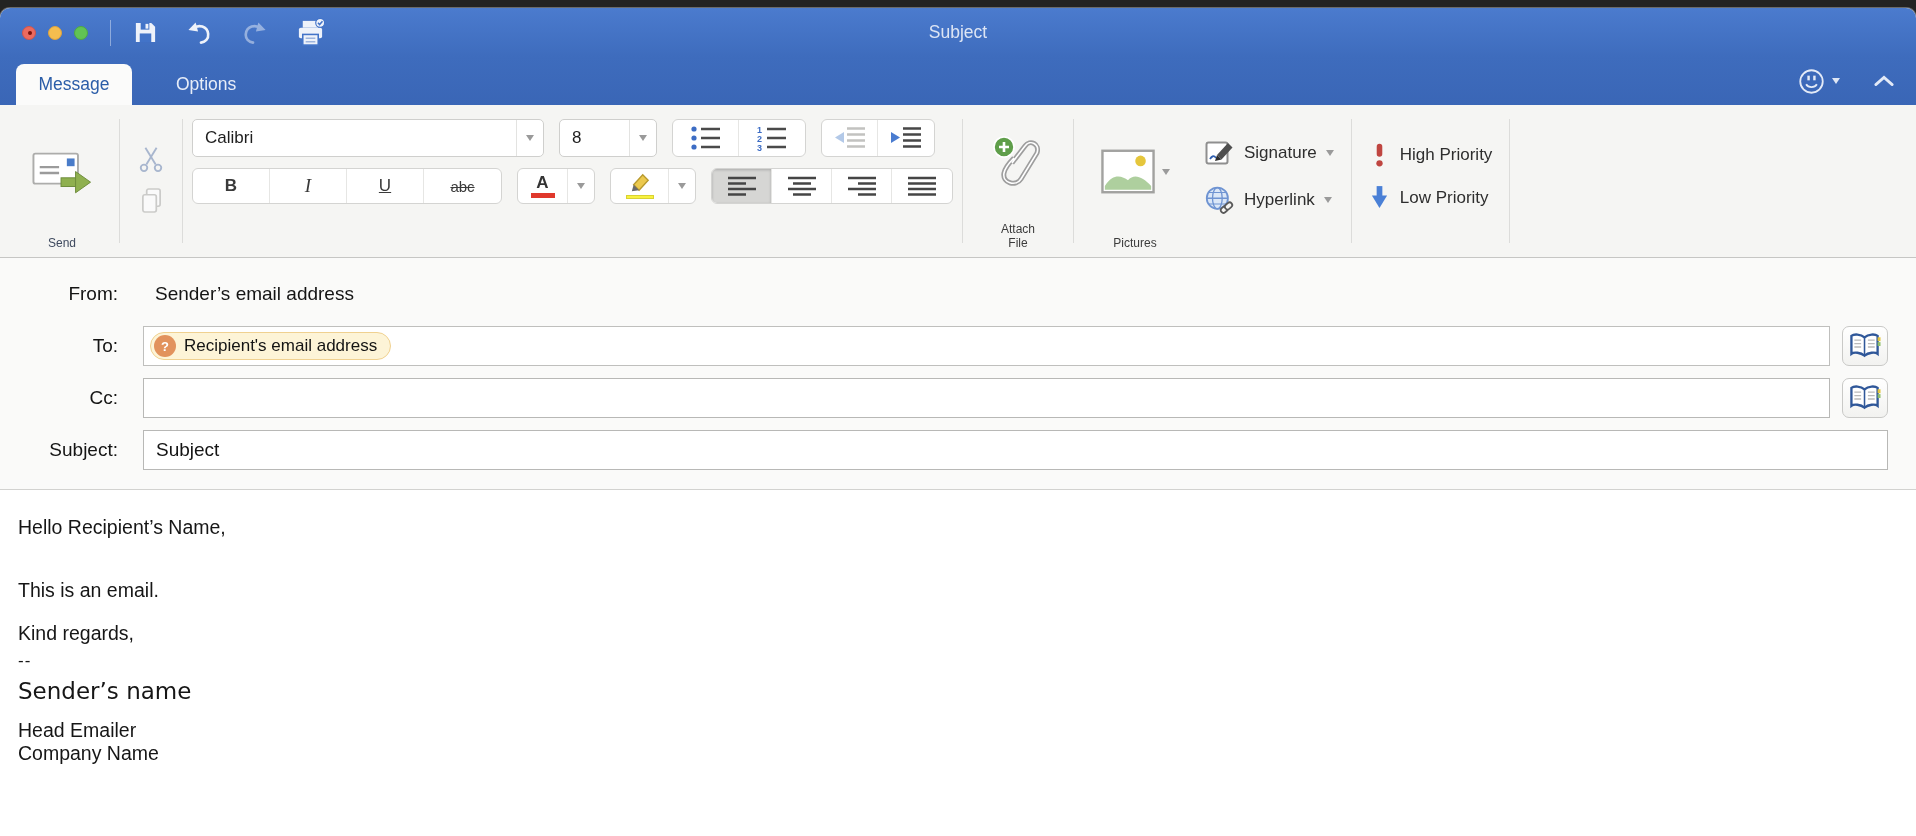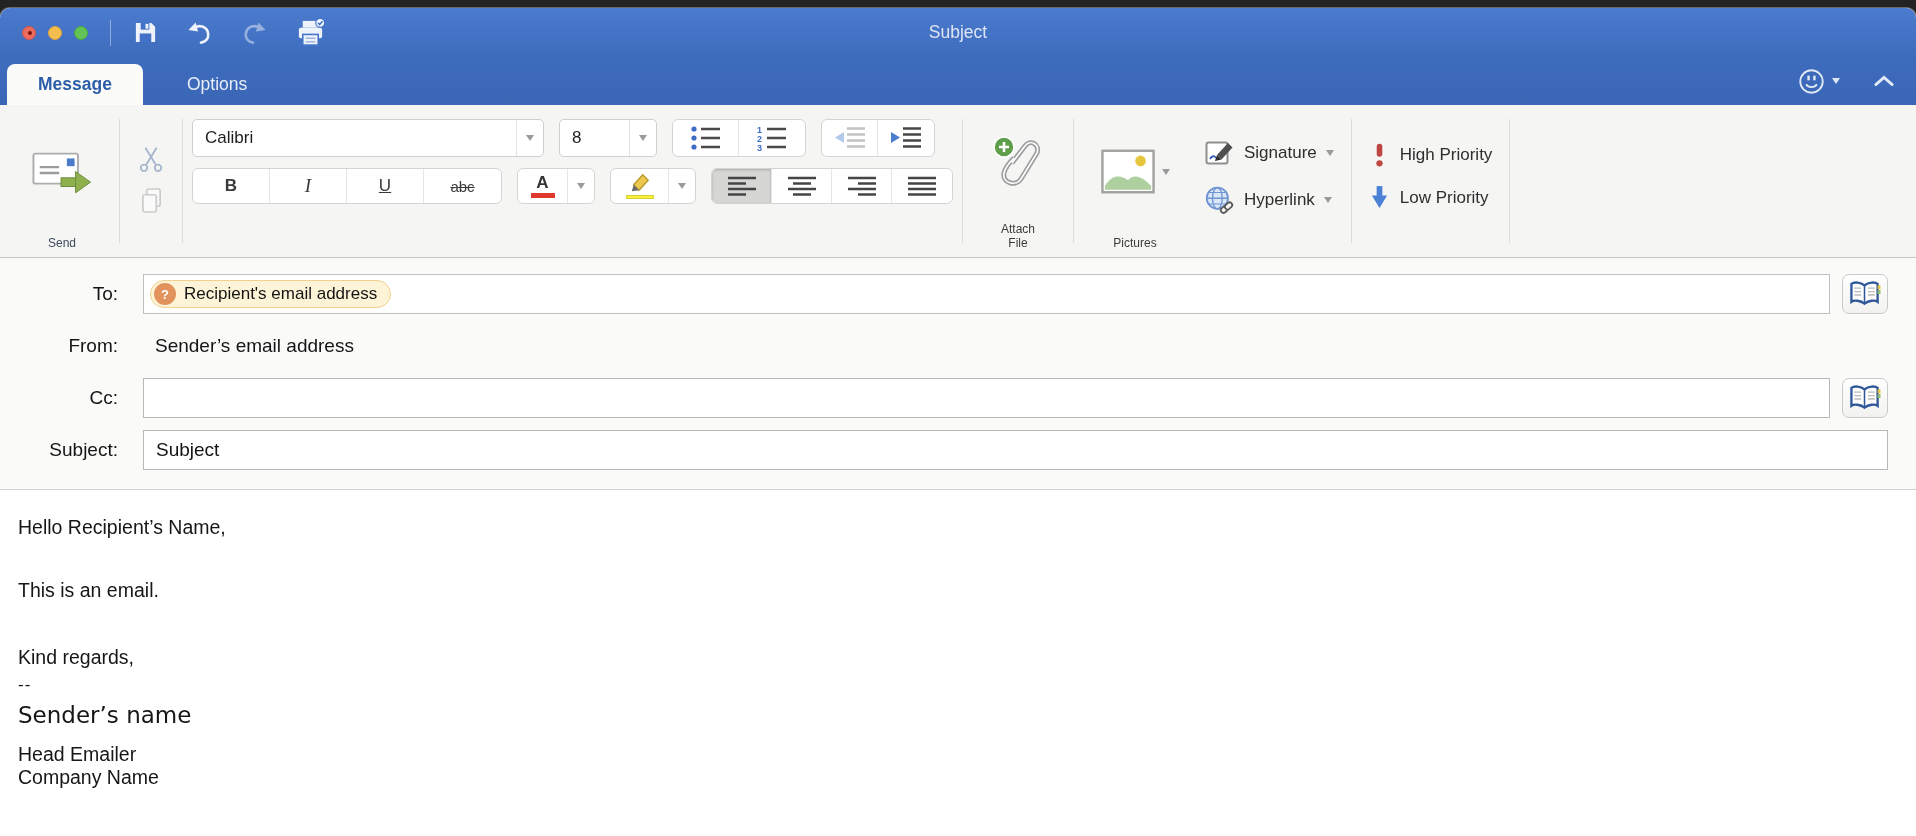--- a/index.html
+++ b/index.html
@@ -20,22 +20,22 @@
   .dot.green { background:#61c454; border:1px solid #4fa843; }
   .tb-sep { width:1px; height:26px; background:rgba(255,255,255,.40); margin:0 22px 0 22px; }
   .qat { display:flex; align-items:center; gap:28px; }
   .qat .qbtn { display:flex; align-items:center; justify-content:center; cursor:default; }
   .qbtn.disabled { opacity:.48; }
   .tb-title { position:absolute; left:0; right:0; text-align:center; color:#dde5f4; font-size:17.5px; }
 
   
   .tabrow { position:relative; height:48px; background:linear-gradient(#3e6cbd,#3a66b6); display:flex; align-items:flex-end; }
   .tab { font-size:17.5px; }
-  .tab.active { margin-left:7px; width:136px; height:41px; background:#fbfbfa; border-radius:8px 8px 0 0;
-                color:#2b5da8; font-weight:bold; display:flex; align-items:center; justify-content:center; }
+  .tab.active { margin-left:16px; width:116px; height:41px; background:#fbfbfa; border-radius:8px 8px 0 0;
+                color:#2b5da8; font-weight:normal; display:flex; align-items:center; justify-content:center; }
   .tab.plain { color:#e7edf8; margin-left:44px; padding-bottom:10px; }
   .tabrow-right { position:absolute; right:22px; top:0; height:48px; display:flex; align-items:center; gap:10px; }
   .caret-w { width:0; height:0; border-left:4.5px solid transparent; border-right:4.5px solid transparent; border-top:6px solid #dfe7f5; }
   .chev-gap { width:14px; }
 
   
   .ribbon { height:153px; background:#f5f5f3; border-bottom:1px solid #c6c6c4;
             display:flex; align-items:stretch; padding:6px 6px 0 14px; overflow:hidden; }
   .rgroup { display:flex; flex-direction:column; align-items:center; justify-content:space-between; padding-bottom:7px; flex:none; }
   .ricon-area { flex:1; display:flex; align-items:center; justify-content:center; }
@@ -88,21 +88,21 @@
           background:linear-gradient(#ffffff,#f2f2f0); display:flex; align-items:center; justify-content:center; flex:none; }
   .chip { display:inline-flex; align-items:center; gap:8px; background:#fdf4d7; border:1.5px solid #f0d190;
           border-radius:15px; height:28px; padding:0 13px 0 3px; font-size:17px; color:#141414; }
   .chipbadge { width:22px; height:22px; border-radius:50%; background:#e2925c; color:#fff; font-size:13px;
                font-weight:bold; display:flex; align-items:center; justify-content:center; }
 
   
   .bodyarea { background:#fff; height:346px; padding:14px 20px 0 18px; font-size:19.5px; color:#161616; }
   .p-hello { margin-top:12px; }
   .p-msg   { margin-top:40px; }
-  .p-close { margin-top:44px; }
+  .p-close { margin-top:20px; }
   .p-div   { margin-top:6px; letter-spacing:1px; font-size:17px; }
   .p-name  { margin-top:7px; font-size:23px; font-family:"DejaVu Sans", sans-serif; }
   .p-title { margin-top:15px; }
   .p-comp  { }
 
   svg { display:block; }
 </style>
 </head>
 <body>
 
@@ -407,40 +407,40 @@
         <span>Low Priority</span>
       </div>
     </div>
 
     <div class="rdiv"></div>
 
   </div>
 
   <div class="fields">
     <div class="frow2">
+      <div class="flabel">From:</div>
+      <div class="fvalue">Sender’s email address</div>
+    </div>
+    <div class="frow2">
       <div class="flabel">To:</div>
       <div class="finput">
         <span class="chip">
           <span class="chipbadge">?</span>
           <span>Recipient's email address</span>
         </span>
       </div>
       <div class="book">
         <svg width="32" height="28" viewBox="0 0 33 28">
           <path d="M16 5 C12 1.5 5 1.5 2.5 3.5 V22 C5 20 12 20.5 16 24 C20 20.5 27 20 29.5 22 V3.5 C27 1.5 20 1.5 16 5 Z" fill="#fff" stroke="#2f5799" stroke-width="2.4"></path>
           <line x1="16" y1="5" x2="16" y2="23.5" stroke="#2f5799" stroke-width="1.6"></line>
           <path d="M5.5 8 h7 M5.5 11.5 h7 M5.5 15 h7 M19.5 8 h7 M19.5 11.5 h7 M19.5 15 h7" stroke="#b9b9b9" stroke-width="1.4"></path>
           <rect x="29.5" y="5" width="3" height="4" fill="#e5c63c"></rect>
           <rect x="29.5" y="10" width="3" height="4" fill="#8fbf6a"></rect>
         </svg>
       </div>
-    </div>
-    <div class="frow2">
-      <div class="flabel">From:</div>
-      <div class="fvalue">Sender’s email address</div>
     </div>
     <div class="frow2">
       <div class="flabel">Cc:</div>
       <input class="txt cc" type="text" style="">
       <div class="book">
         <svg width="32" height="28" viewBox="0 0 33 28">
           <path d="M16 5 C12 1.5 5 1.5 2.5 3.5 V22 C5 20 12 20.5 16 24 C20 20.5 27 20 29.5 22 V3.5 C27 1.5 20 1.5 16 5 Z" fill="#fff" stroke="#2f5799" stroke-width="2.4"></path>
           <line x1="16" y1="5" x2="16" y2="23.5" stroke="#2f5799" stroke-width="1.6"></line>
           <path d="M5.5 8 h7 M5.5 11.5 h7 M5.5 15 h7 M19.5 8 h7 M19.5 11.5 h7 M19.5 15 h7" stroke="#b9b9b9" stroke-width="1.4"></path>
           <rect x="29.5" y="5" width="3" height="4" fill="#e5c63c"></rect>

